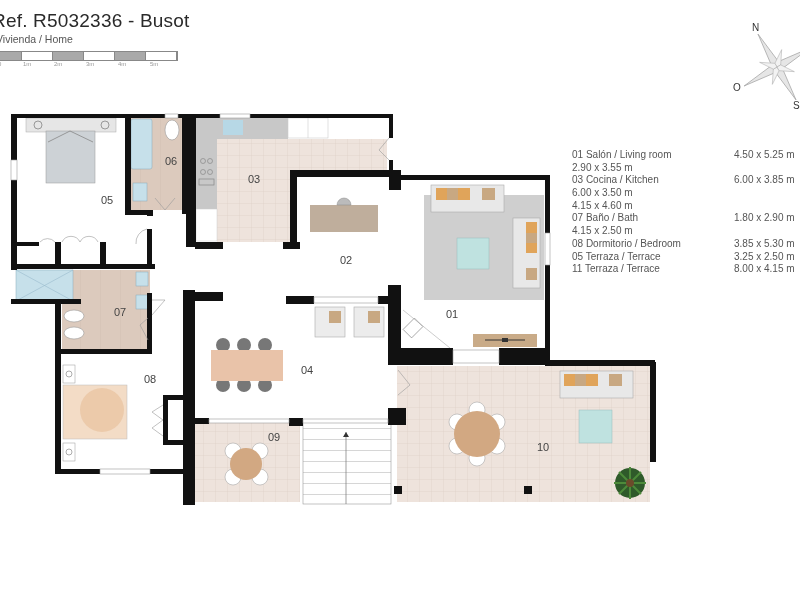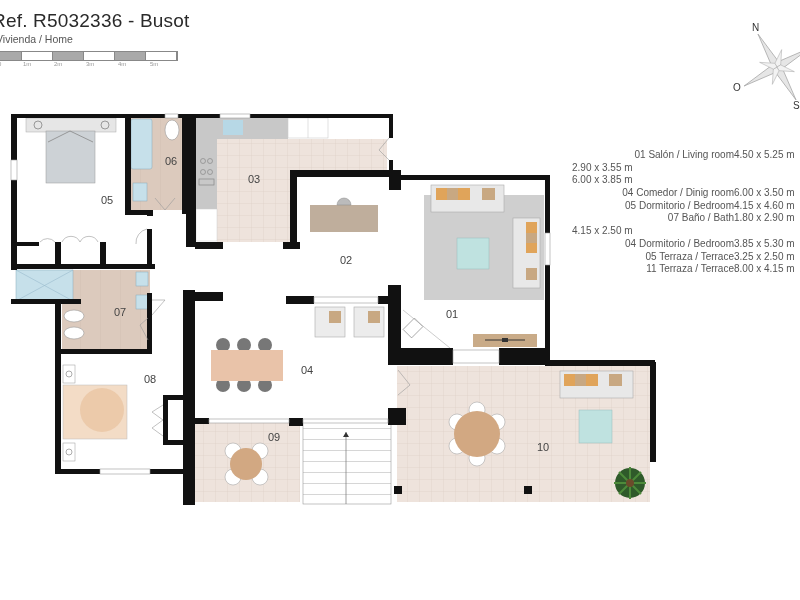--- a/index.html
+++ b/index.html
@@ -8,21 +8,21 @@
   .subtitle{position:absolute;left:-4px;top:33px;font-size:10.5px;color:#555;white-space:nowrap;}
   .scalebar{position:absolute;left:-10px;top:51px;height:8px;display:flex;border:1px solid #888;}
   .scalebar .seg{width:31px;height:8px;border-right:1px solid #888;box-sizing:border-box;}
   .scalebar .seg.dark{background:#a9a9a9;}
   .scalebar .seg.light{background:#fff;}
   .scale-labels{position:absolute;top:61px;left:0;font-size:6px;color:#999;}
   .scale-labels span{position:absolute;white-space:nowrap;}
   .compass{position:absolute;left:725px;top:15px;width:80px;height:95px;}
   .legend{position:absolute;left:572px;top:149px;font-size:10px;color:#555;}
   .legend .row{display:flex;height:12.7px;line-height:12.7px;white-space:nowrap;}
-  .legend .name{width:162px;text-align:right;}
+  .legend .name{width:162px;}
   .legend .dim{width:80px;}
   .plan{position:absolute;left:0;top:0;width:800px;height:600px;}
   .roomnum{font-family:"Liberation Sans",sans-serif;font-size:11px;fill:#444;}
 </style>
 </head>
 <body>
 
 <div class="title">Ref. R5032336 - Busot</div>
 <div class="subtitle">Vivienda / Home</div>
 
@@ -65,39 +65,38 @@
 
 <div class="legend">
   <div class="row">
       <span class="name">01 Salón / Living room</span>
       <span class="dim">4.50 x 5.25 m</span>
     </div>
   <div class="row">
       <span class="dim">2.90 x 3.55 m</span>
     </div>
   <div class="row">
+      <span class="name">03 Cocina / Kitchen</span>
       <span class="dim">6.00 x 3.85 m</span>
     </div>
   <div class="row">
-      <span class="name">04 Comedor / Dinig room</span>
       <span class="dim">6.00 x 3.50 m</span>
     </div>
   <div class="row">
-      <span class="name">05 Dormitorio / Bedroom</span>
       <span class="dim">4.15 x 4.60 m</span>
     </div>
   <div class="row">
       <span class="name">07 Baño / Bath</span>
       <span class="dim">1.80 x 2.90 m</span>
     </div>
   <div class="row">
       <span class="dim">4.15 x 2.50 m</span>
     </div>
   <div class="row">
-      <span class="name">04 Dormitorio / Bedroom</span>
+      <span class="name">08 Dormitorio / Bedroom</span>
       <span class="dim">3.85 x 5.30 m</span>
     </div>
   <div class="row">
       <span class="name">05 Terraza / Terrace</span>
       <span class="dim">3.25 x 2.50 m</span>
     </div>
   <div class="row">
       <span class="name">11 Terraza / Terrace</span>
       <span class="dim">8.00 x 4.15 m</span>
     </div>

